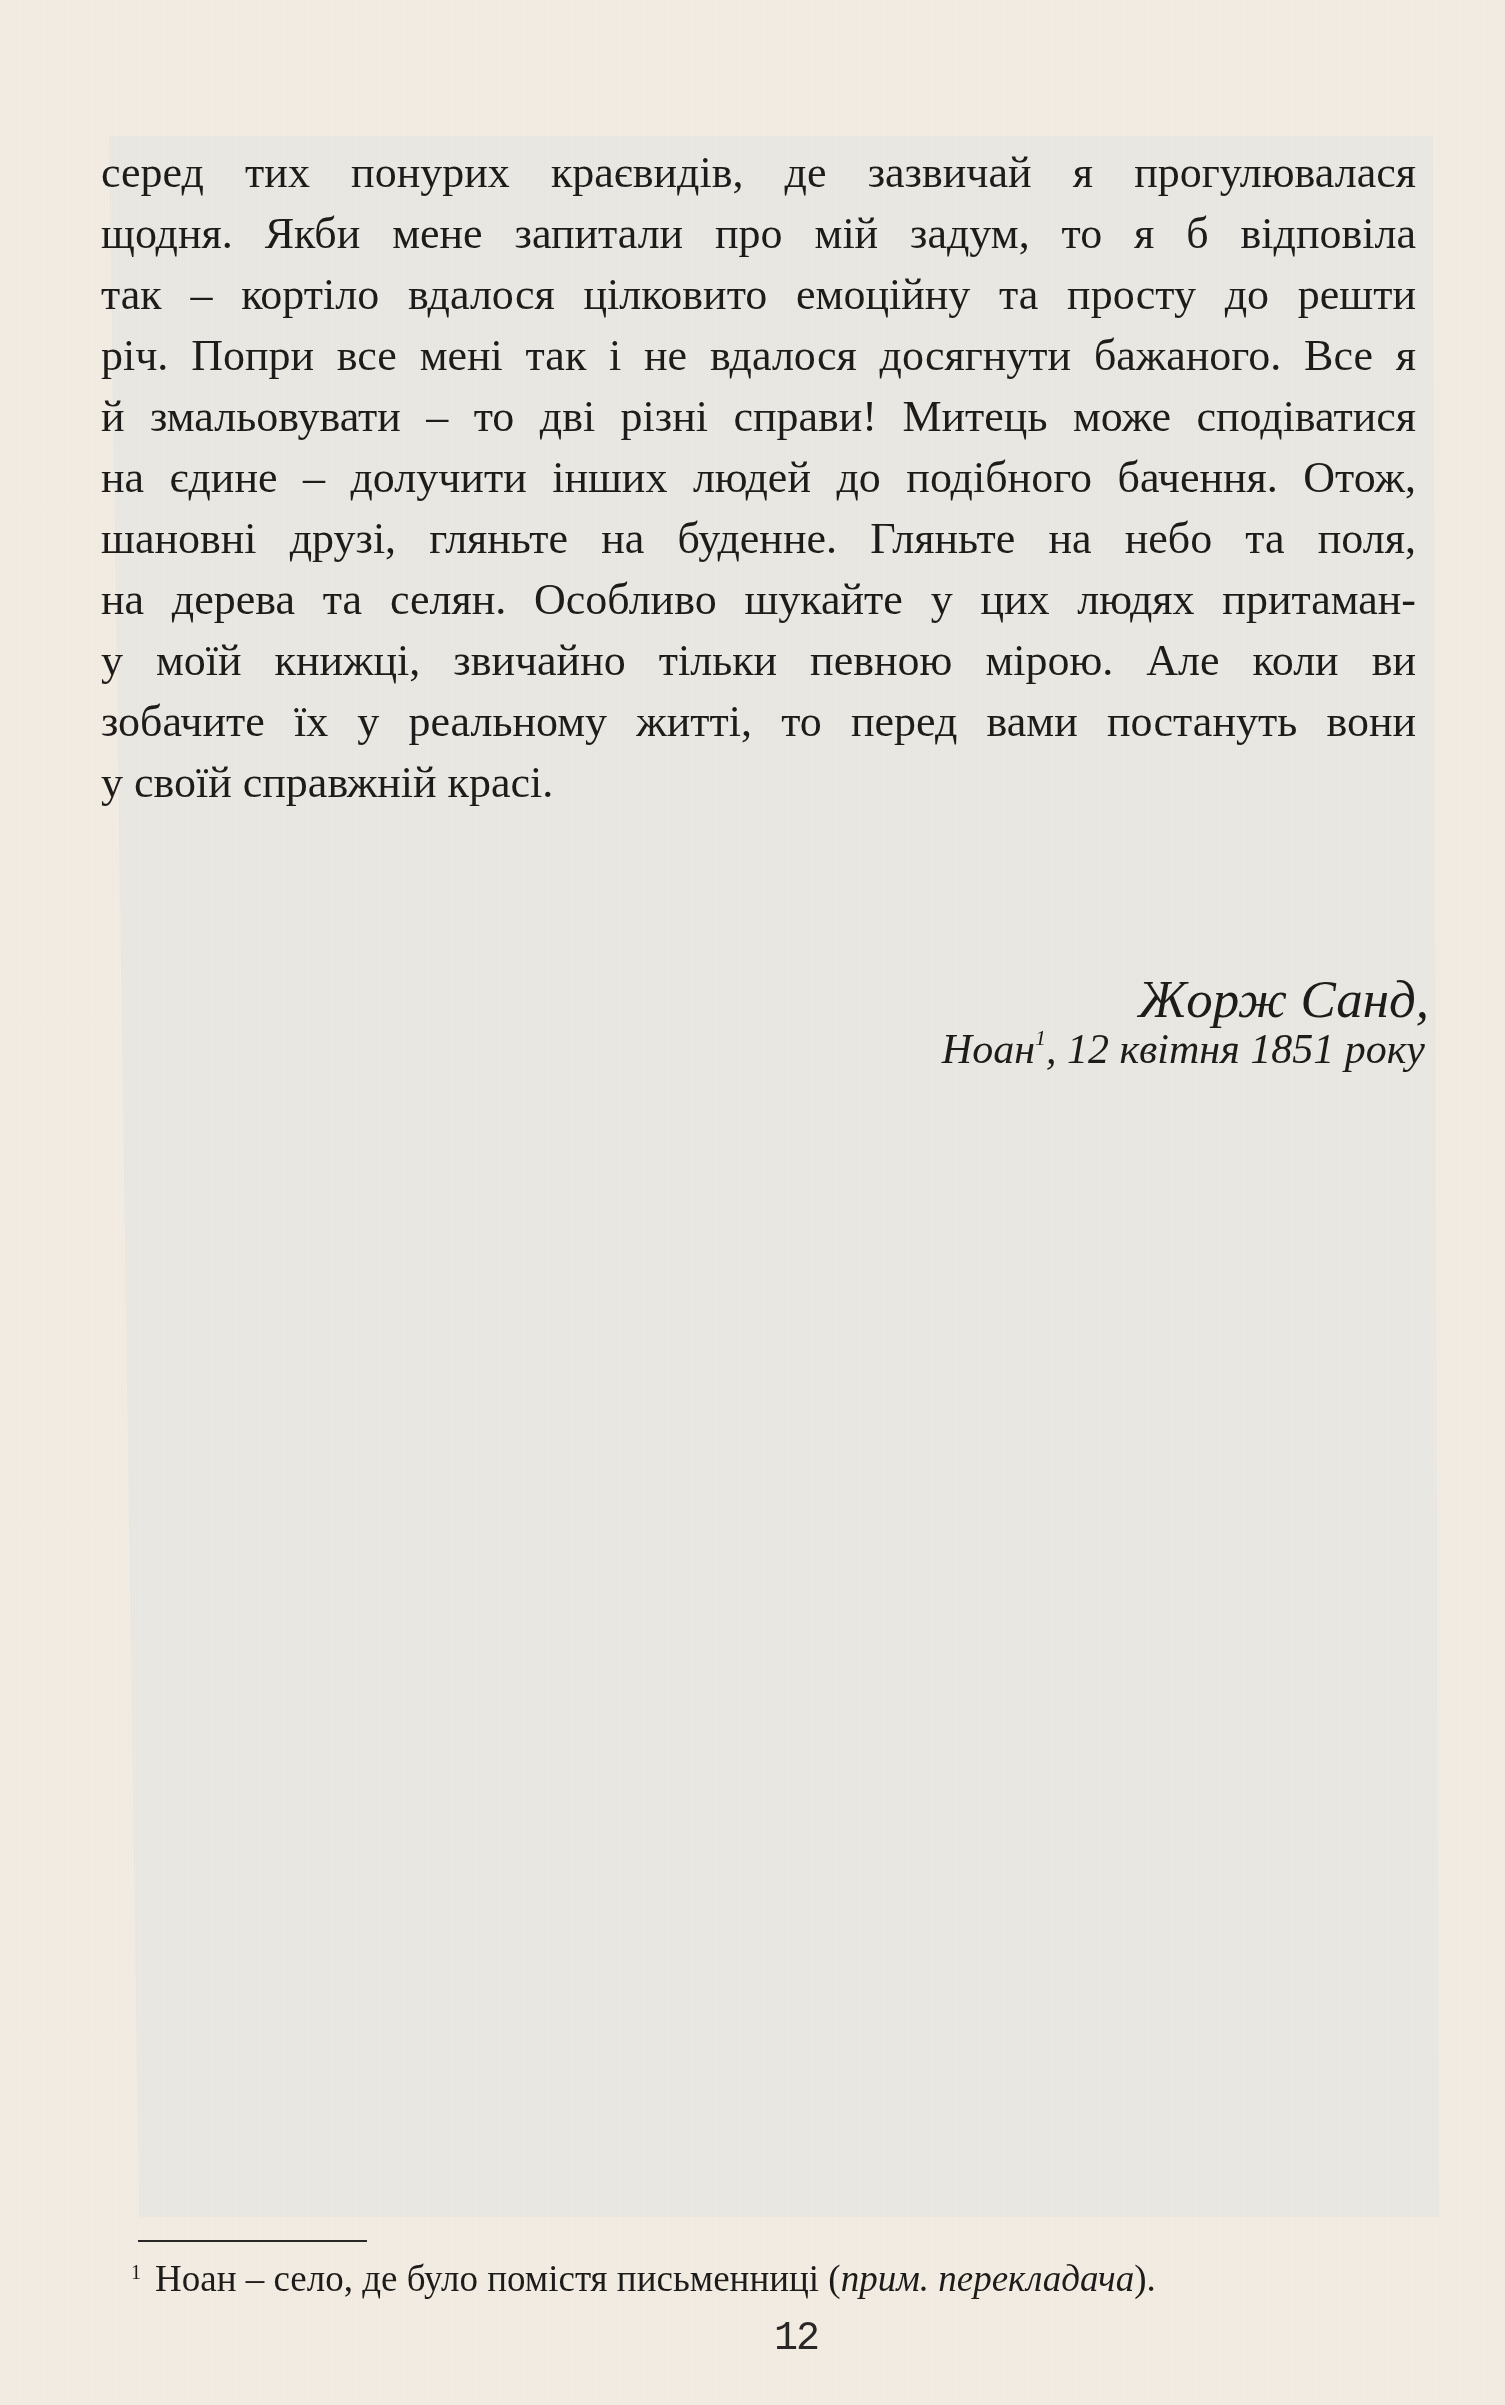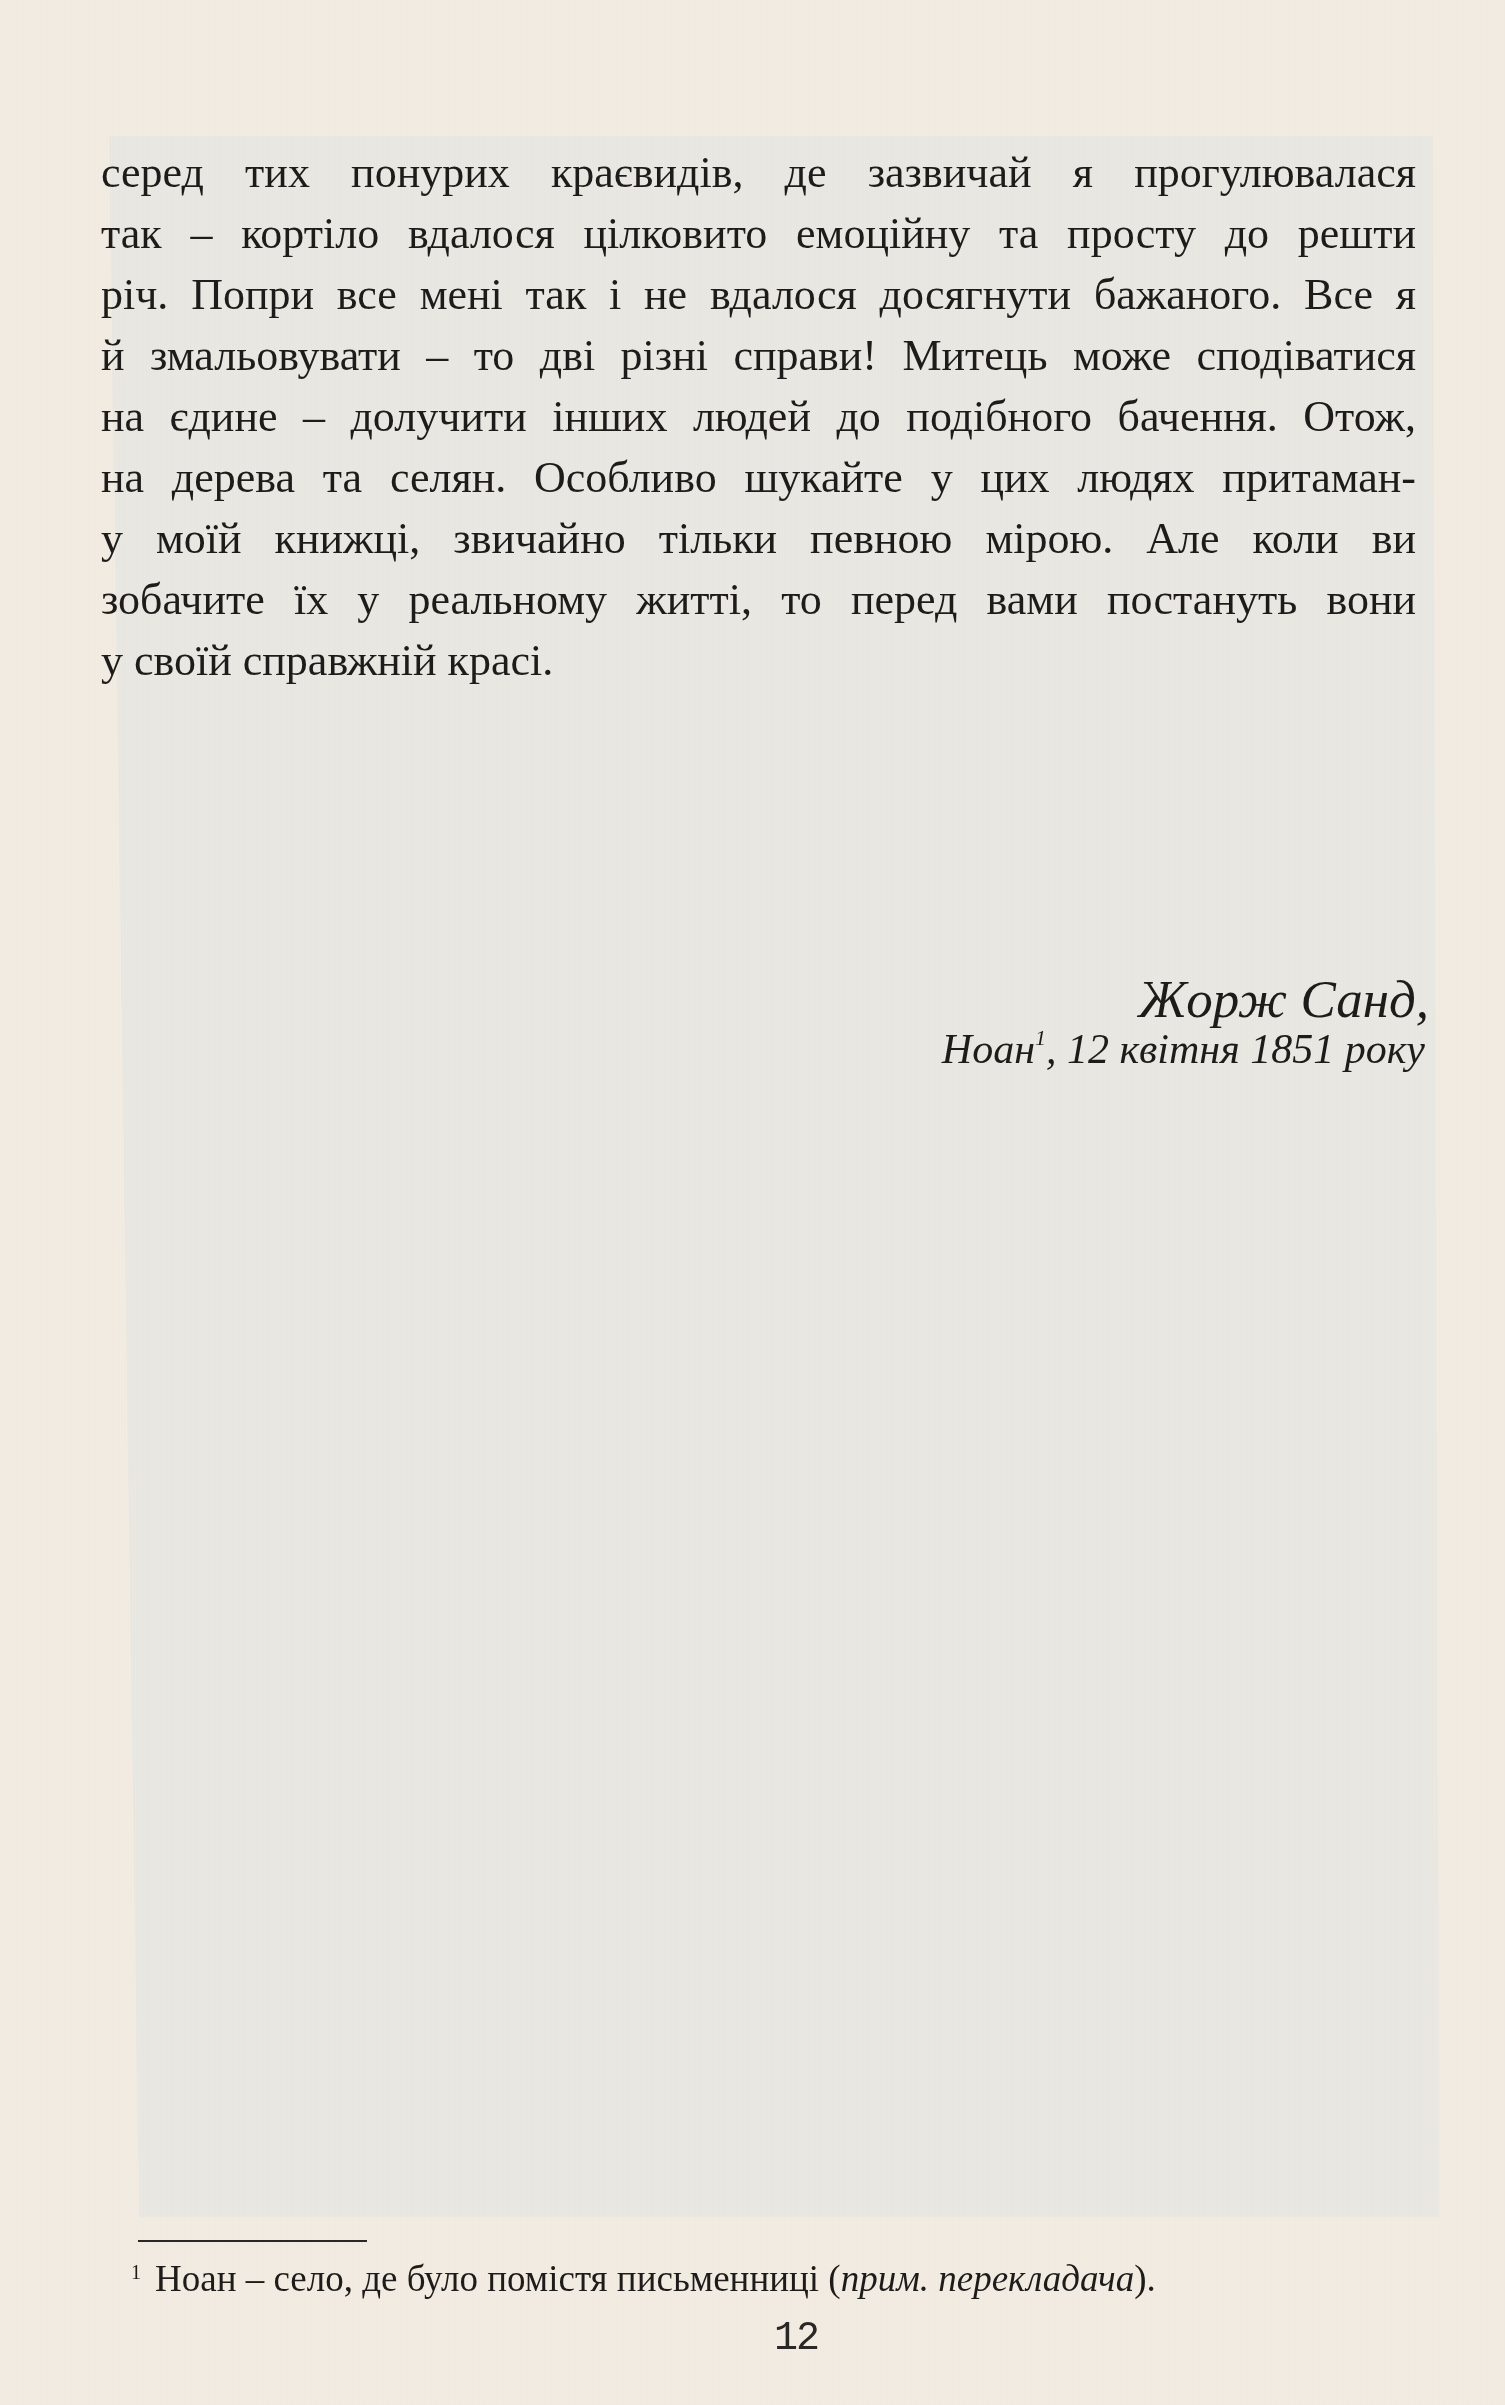--- a/index.html
+++ b/index.html
@@ -113,24 +113,26 @@
   }
 </style>
 </head>
 <body>
 
 <div class="paper-tint"></div>
 <div class="grain"></div>
 
 <div class="body-text">
   <span class="line">серед тих понурих краєвидів, де зазвичай я прогулювалася</span>
+  <span class="line">щодня. Якби мене запитали про мій задум, то я б відповіла</span>
   <span class="line">так – кортіло вдалося цілковито емоційну та просту до решти</span>
   <span class="line">річ. Попри все мені так і не вдалося досягнути бажаного. Все я</span>
   <span class="line">й змальовувати – то дві різні справи! Митець може сподіватися</span>
   <span class="line">на єдине – долучити інших людей до подібного бачення. Отож,</span>
+  <span class="line">шановні друзі, гляньте на буденне. Гляньте на небо та поля,</span>
   <span class="line">на дерева та селян. Особливо шукайте у цих людях притаман-</span>
   <span class="line">у моїй книжці, звичайно тільки певною мірою. Але коли ви</span>
   <span class="line">зобачите їх у реальному житті, то перед вами постануть вони</span>
   <span class="line last">у своїй справжній красі.</span>
 </div>
 
 <div class="signature">Жорж Санд,</div>
 
 <div class="place-date"><span>Ноан</span><sup>1</sup><span>, 12 квітня 1851 року</span></div>
 

